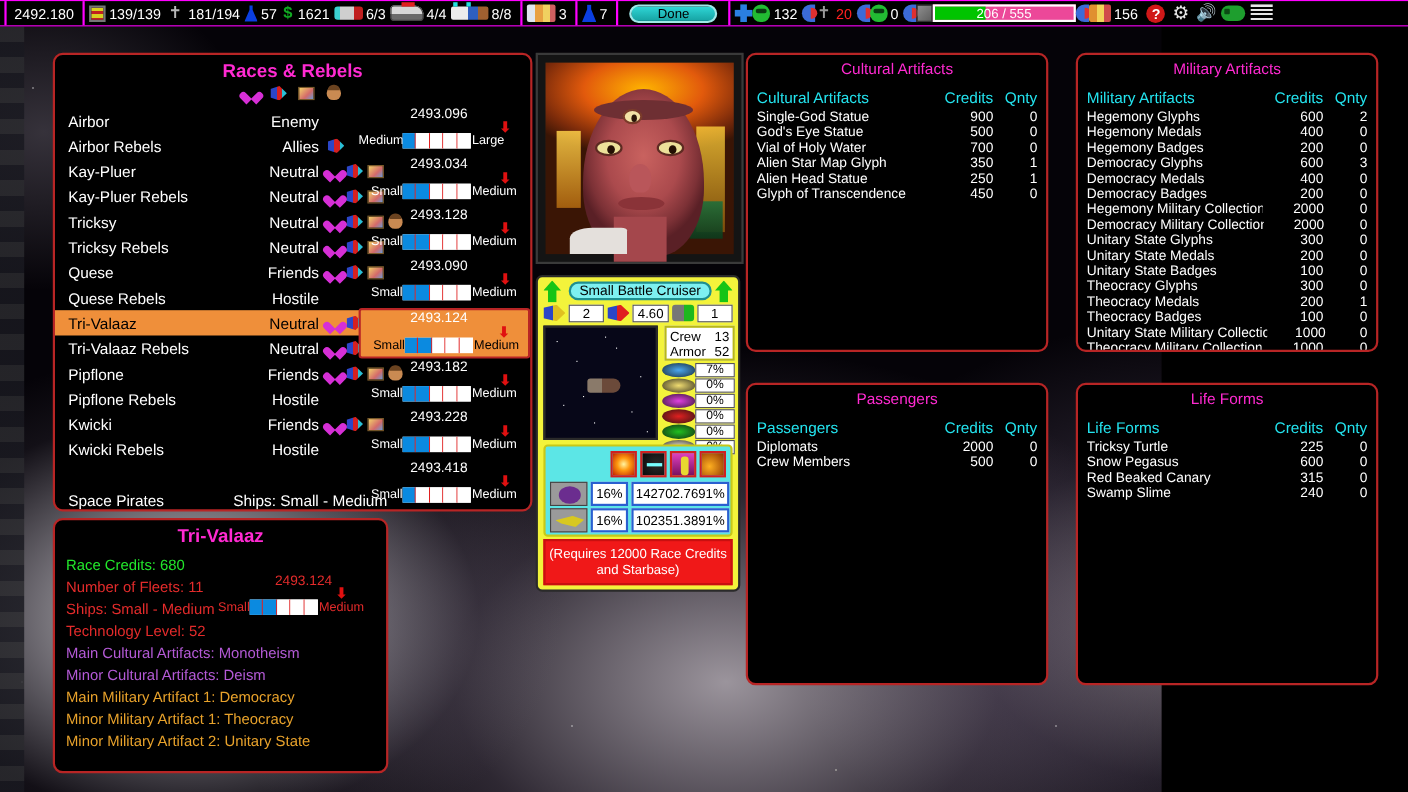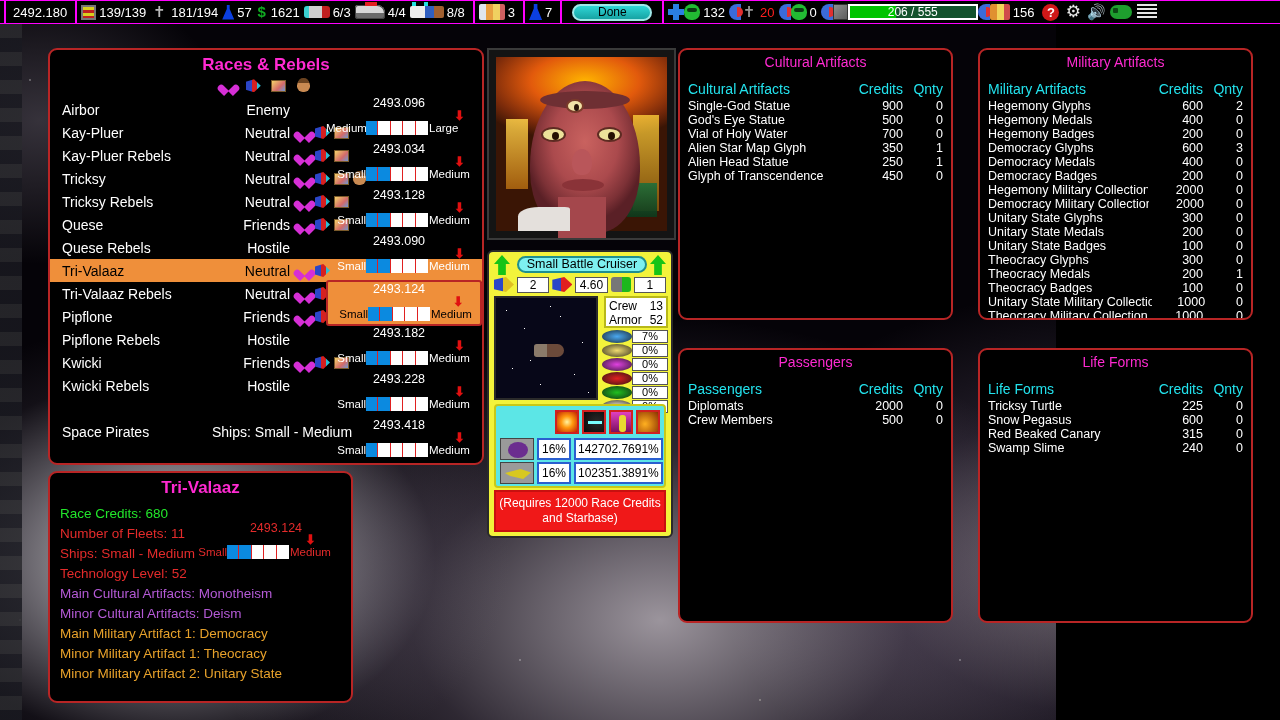--- a/index.html
+++ b/index.html
@@ -80,21 +80,21 @@
   .ic-wrench2 { width:16px;height:16px;color:#9a9a9a;font-size:15px;line-height:16px;text-align:center; }
   .ic-box { width:15px;height:16px;background:linear-gradient(135deg,#8f8f8f,#5d5d5d);border:1px solid #333; }
   .ic-fam { width:20px;height:16px;background:linear-gradient(90deg,#e09030 0 35%,#f2d45a 35% 70%,#d04b4b 70% 100%);border-radius:2px; }
   .ic-help { width:17px;height:17px;border-radius:50%;background:#d01818;color:#fff;font-size:13px;font-weight:bold;line-height:17px;text-align:center; }
   .ic-gear { width:18px;height:18px;color:#e8e8e8;font-size:17px;line-height:18px;text-align:center; }
   .ic-spk { width:18px;height:16px;color:#e8e8e8;font-size:15px;line-height:16px;text-align:center; }
   .ic-pad { width:22px;height:14px;background:#1e9e2e;border-radius:7px;position:relative; }
   .ic-pad:after{content:"";position:absolute;left:3px;top:3px;width:5px;height:5px;background:#0b4a14;border-radius:1px;}
   .ic-menu { width:20px;height:16px;background:repeating-linear-gradient(180deg,#e6e6e6 0 2px,transparent 2px 4px); }
 
-  #healthbar { width:130px;height:16px;border:2px solid #fff;background:#14532d;position:relative;text-decoration:underline; }
+  #healthbar { width:130px;height:16px;border:2px solid #fff;background:#ec4899;position:relative;text-decoration:underline; }
   #healthfill { position:absolute;left:0;top:0;bottom:0;background:#00c400; }
   #healthtxt { position:absolute;inset:0;color:#fff;font-size:12px;text-align:center;line-height:12px; }
 
   #donebtn {
     width:80px;height:17px;background:linear-gradient(180deg,#2fd6d6,#16a3a3);
     border:2px solid #9fe8e8; border-radius:9px;
     color:#000; font-size:12px; text-align:center; line-height:13px;
     margin:4px 6px;
   }
 
@@ -339,20 +339,27 @@
       <span class="i-card" style="display:inline-block;vertical-align:middle;margin:0 3px"></span>
       <span class="i-head" style="display:inline-block;vertical-align:middle;margin:0 3px"></span>
     </div>
     <div id="racelist">
         <div class="rrow">
           <span class="rname">Airbor</span>
           <span class="rrel">Enemy</span>
           <span class="ricons"></span>
         </div>
         <div class="rrow">
+          <span class="rname">Airbor Rebels</span>
+          <span class="rrel">Allies</span>
+          <span class="ricons">
+            <span class="i-ship"></span>
+          </span>
+        </div>
+        <div class="rrow">
           <span class="rname">Kay-Pluer</span>
           <span class="rrel">Neutral</span>
           <span class="ricons">
             <span class="i-heart"></span>
             <span class="i-ship"></span>
             <span class="i-card"></span>
           </span>
         </div>
         <div class="rrow">
           <span class="rname">Kay-Pluer Rebels</span>

